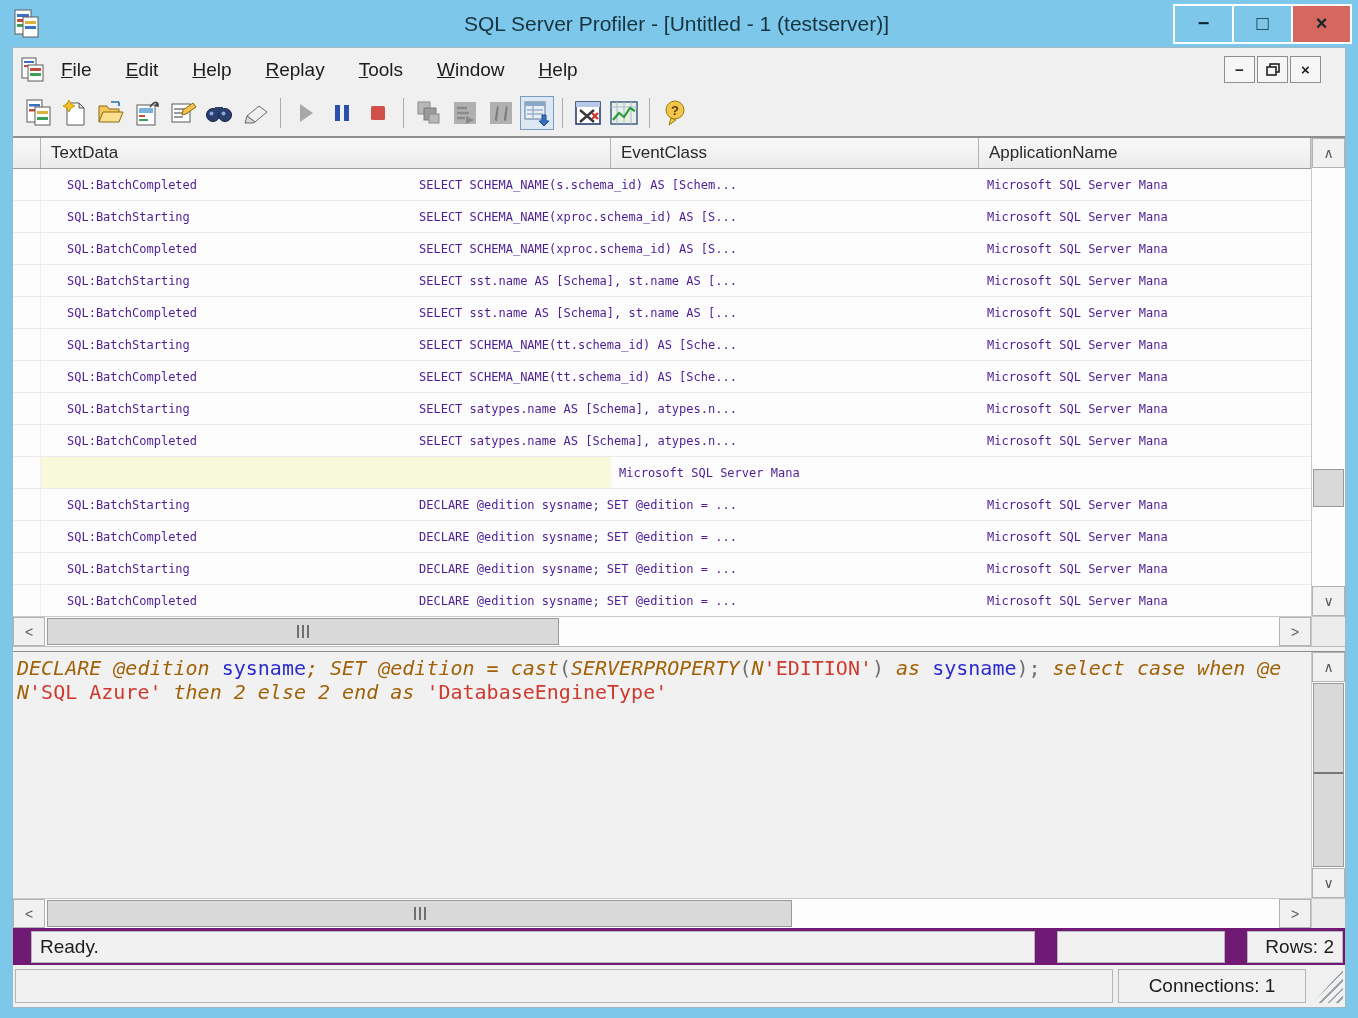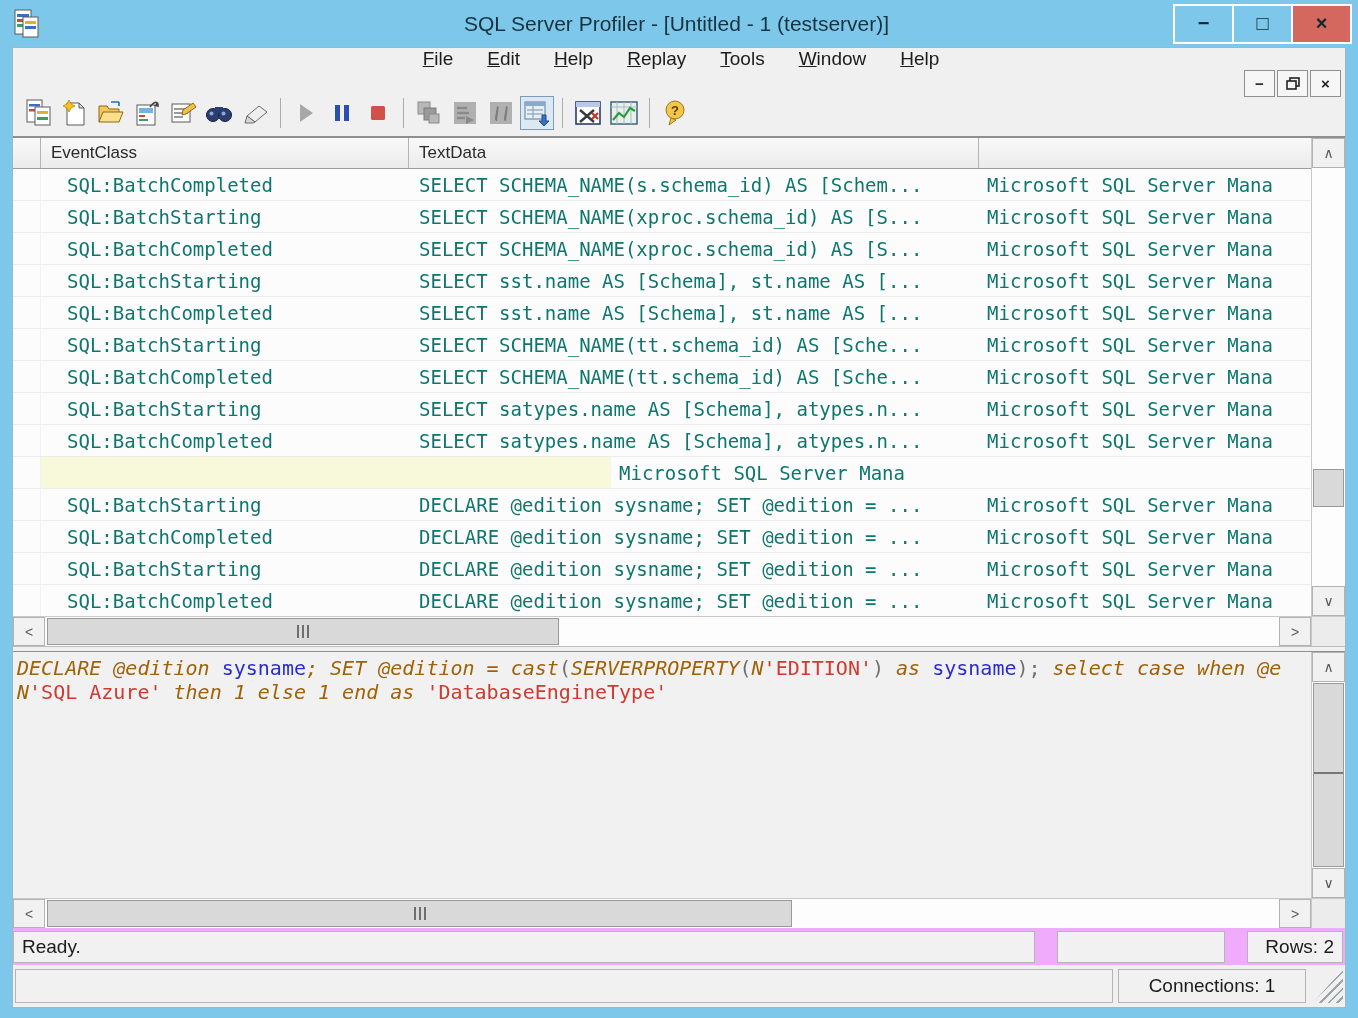--- a/index.html
+++ b/index.html
@@ -14,21 +14,21 @@
   .title-text { position:absolute; left:0; right:5px; text-align:center; font-size:21px; color:#17333f; font-weight:400; }
   .title-buttons { margin-left:auto; display:flex; z-index:2; }
   .tbtn { width:61px; height:40px; border:2px solid #ffffff; display:flex; align-items:center; justify-content:center;
           font-size:20px; font-weight:bold; color:#12272e; background:#7dc8ea; margin-left:-2px; }
   .tbtn.close { background:#d4685f; }
 
   
   .frame { flex:1; margin:0 12px 10px 12px; background:#f0f0f0; border:1px solid #9fb9c4; display:flex; flex-direction:column; overflow:hidden; }
 
   
-  .menubar { height:43px; display:flex; align-items:center; padding:0 4px 0 8px; background:#f0f0f0; position:relative;flex-direction:column; }
+  .menubar { height:43px; display:flex; align-items:center; padding:0 24px 0 8px; background:#f0f0f0; position:relative; }
   .menu-doc-icon { width:24px; height:26px; margin-right:16px; }
   .menu-items { display:flex; gap:34px; font-size:19px; color:#1c1c1c; }
   .menu-item::first-letter { text-decoration:underline; }
   .menu-item { cursor:default; }
   .mdi-buttons { margin-left:auto; display:flex; gap:2px; }
   .mdibtn { width:31px; height:27px; border:1px solid #8f8f8f; background:#f6f6f6; display:flex; align-items:center; justify-content:center;
             font-size:15px; font-weight:bold; color:#222; }
 
   
   .toolbar { height:47px; display:flex; align-items:center; padding:0 4px 2px 8px; background:#f0f0f0; border-bottom:2px solid #8f8f8f; }
@@ -40,21 +40,21 @@
   .grid-section { height:478px; display:flex; background:#fcfcfc; }
   .grid-main { flex:1; overflow:hidden; display:flex; flex-direction:column; }
   .grid-header { height:31px; display:flex; flex:none; background:linear-gradient(#f9f9f9,#ebebeb); border-bottom:1px solid #9c9c9c; }
   .gh-cell { border-right:1px solid #b4b4b4; display:flex; align-items:center; padding-left:10px; font-size:17px; color:#2a2a2a; }
   .col-sel { width:28px; flex:none; padding-left:0; }
   .col-event { width:368px; flex:none; }
   .col-text { width:570px; flex:none; }
   .col-app { flex:1; }
   .grid-rows { flex:1; overflow:hidden; }
   .grid-row { height:32px; display:flex; border-bottom:1px solid #ebebeb; background:#fcfcfc; }
-  .g-cell { font-family:"DejaVu Sans Mono", monospace; font-size:19px; color:#0f766e; white-space:pre; overflow:hidden;
+  .g-cell { font-family:"DejaVu Sans Mono", monospace; font-size:12px; color:#4c1d95; white-space:pre; overflow:hidden;
             display:flex; align-items:center; }
   .g-sel { width:28px; flex:none; border-right:1px solid #f1f1f1; }
   .g-event { width:368px; flex:none; padding-left:26px; }
   .g-text { width:570px; flex:none; padding-left:10px; }
   .g-text.yellow { background:#f8f8da; }
   .g-app { flex:1; padding-left:8px; }
 
   
   .vscroll { width:34px; flex:none; background:#fdfdfd; border-left:1px solid #c9c9c9; display:flex; flex-direction:column; }
   .sb-btn { height:30px; flex:none; background:#f1f1f1; border:1px solid #b3b3b3; display:flex; align-items:center; justify-content:center;
@@ -78,21 +78,21 @@
   
   .detail-section { flex:1; display:flex; background:#f1f1f1; overflow:hidden; }
   .detail-text { flex:1; padding:4px 2px 2px 4px; overflow:hidden; }
   .sql-line { font-family:"DejaVu Sans Mono", monospace; font-size:20px; line-height:24px; white-space:pre; color:#1c1c1c; }
   .c-plain { color:#a16207;font-style:italic; }
   .c-blue { color:#2b2bd0; }
   .c-red { color:#cf3a30; }
   .c-gray { color:#707070; }
 
   
-  .statusbar1 { height:37px; flex:none; display:flex; align-items:stretch; gap:22px; padding:3px 2px 2px 0; background:#f0abfc; }
+  .statusbar1 { height:37px; flex:none; display:flex; align-items:stretch; gap:22px; padding:3px 2px 2px 18px; background:#701a75; }
   .statusbar2 { height:42px; flex:none; display:flex; align-items:stretch; gap:5px; padding:4px 2px 4px 2px; background:#f0f0f0; }
   .panel { border:1px solid #b5b5b5; background:#f1f1f1; display:flex; align-items:center; font-size:19px; color:#1c1c1c; }
   .panel.grow { flex:1; padding-left:8px; }
   .panel.mid { width:168px; }
   .panel.rows { width:96px; justify-content:flex-end; padding-right:8px; }
   .panel.conn { width:188px; justify-content:center; }
   .grip-corner { width:30px; border:none; background:
      repeating-linear-gradient(135deg, transparent 0 4px, #9aa4aa 4px 6px);
      clip-path:polygon(100% 0, 100% 100%, 0 100%); margin-left:2px; }
 </style>
@@ -291,22 +291,23 @@
           <path d="M8 18 l-2 7 7 -5 z" fill="#f2c64a" stroke="#9a7a10"></path>
           <text x="12" y="15" text-anchor="middle" font-size="13" font-weight="bold" fill="#5a3a00">?</text>
         </svg>
       </div>
     </div>
 
     <div class="grid-section">
       <div class="grid-main">
         <div class="grid-header">
           <div class="gh-cell col-sel"></div>
+          <div class="gh-cell col-text">TextData</div>
           <div class="gh-cell col-event">EventClass</div>
-          <div class="gh-cell col-text">TextData</div>
+          <div class="gh-cell col-app">ApplicationName</div>
         </div>
         <div class="grid-rows">
             <div class="grid-row">
               <div class="g-cell g-sel"></div>
               <div class="g-cell g-event">SQL:BatchCompleted</div>
               <div class="g-cell g-text">SELECT SCHEMA_NAME(s.schema_id) AS [Schem...</div>
               <div class="g-cell g-app">Microsoft SQL Server Mana</div>
             </div>
             <div class="grid-row">
               <div class="g-cell g-sel"></div>
@@ -416,21 +417,21 @@
           <span>&gt;</span>
         </div>
       <div class="sb-corner"></div>
     </div>
 
     <div class="splitter"></div>
 
     <div class="detail-section">
       <div class="detail-text">
           <div class="sql-line"><span class="c-plain">DECLARE @edition </span><span class="c-blue">sysname</span><span class="c-plain">; SET @edition = cast</span><span class="c-gray">(</span><span class="c-plain">SERVERPROPERTY</span><span class="c-gray">(</span><span class="c-plain">N</span><span class="c-red">'EDITION'</span><span class="c-gray">)</span><span class="c-plain"> as </span><span class="c-blue">sysname</span><span class="c-gray">);</span><span class="c-plain"> select case when @e</span></div>
-          <div class="sql-line"><span class="c-plain">N</span><span class="c-red">'SQL Azure'</span><span class="c-plain"> then 1 else 1 end as </span><span class="c-red">'DatabaseEngineType'</span></div>
+          <div class="sql-line"><span class="c-plain">N</span><span class="c-red">'SQL Azure'</span><span class="c-plain"> then 2 else 2 end as </span><span class="c-red">'DatabaseEngineType'</span></div>
         </div>
       <div class="vscroll">
         <div class="sb-btn">
             <span>∧</span>
           </div>
         <div class="sb-track">
           <div class="v-thumb" style="top:1px; bottom:1px;">
             <span class="grip-h"></span>
           </div>
         </div>

